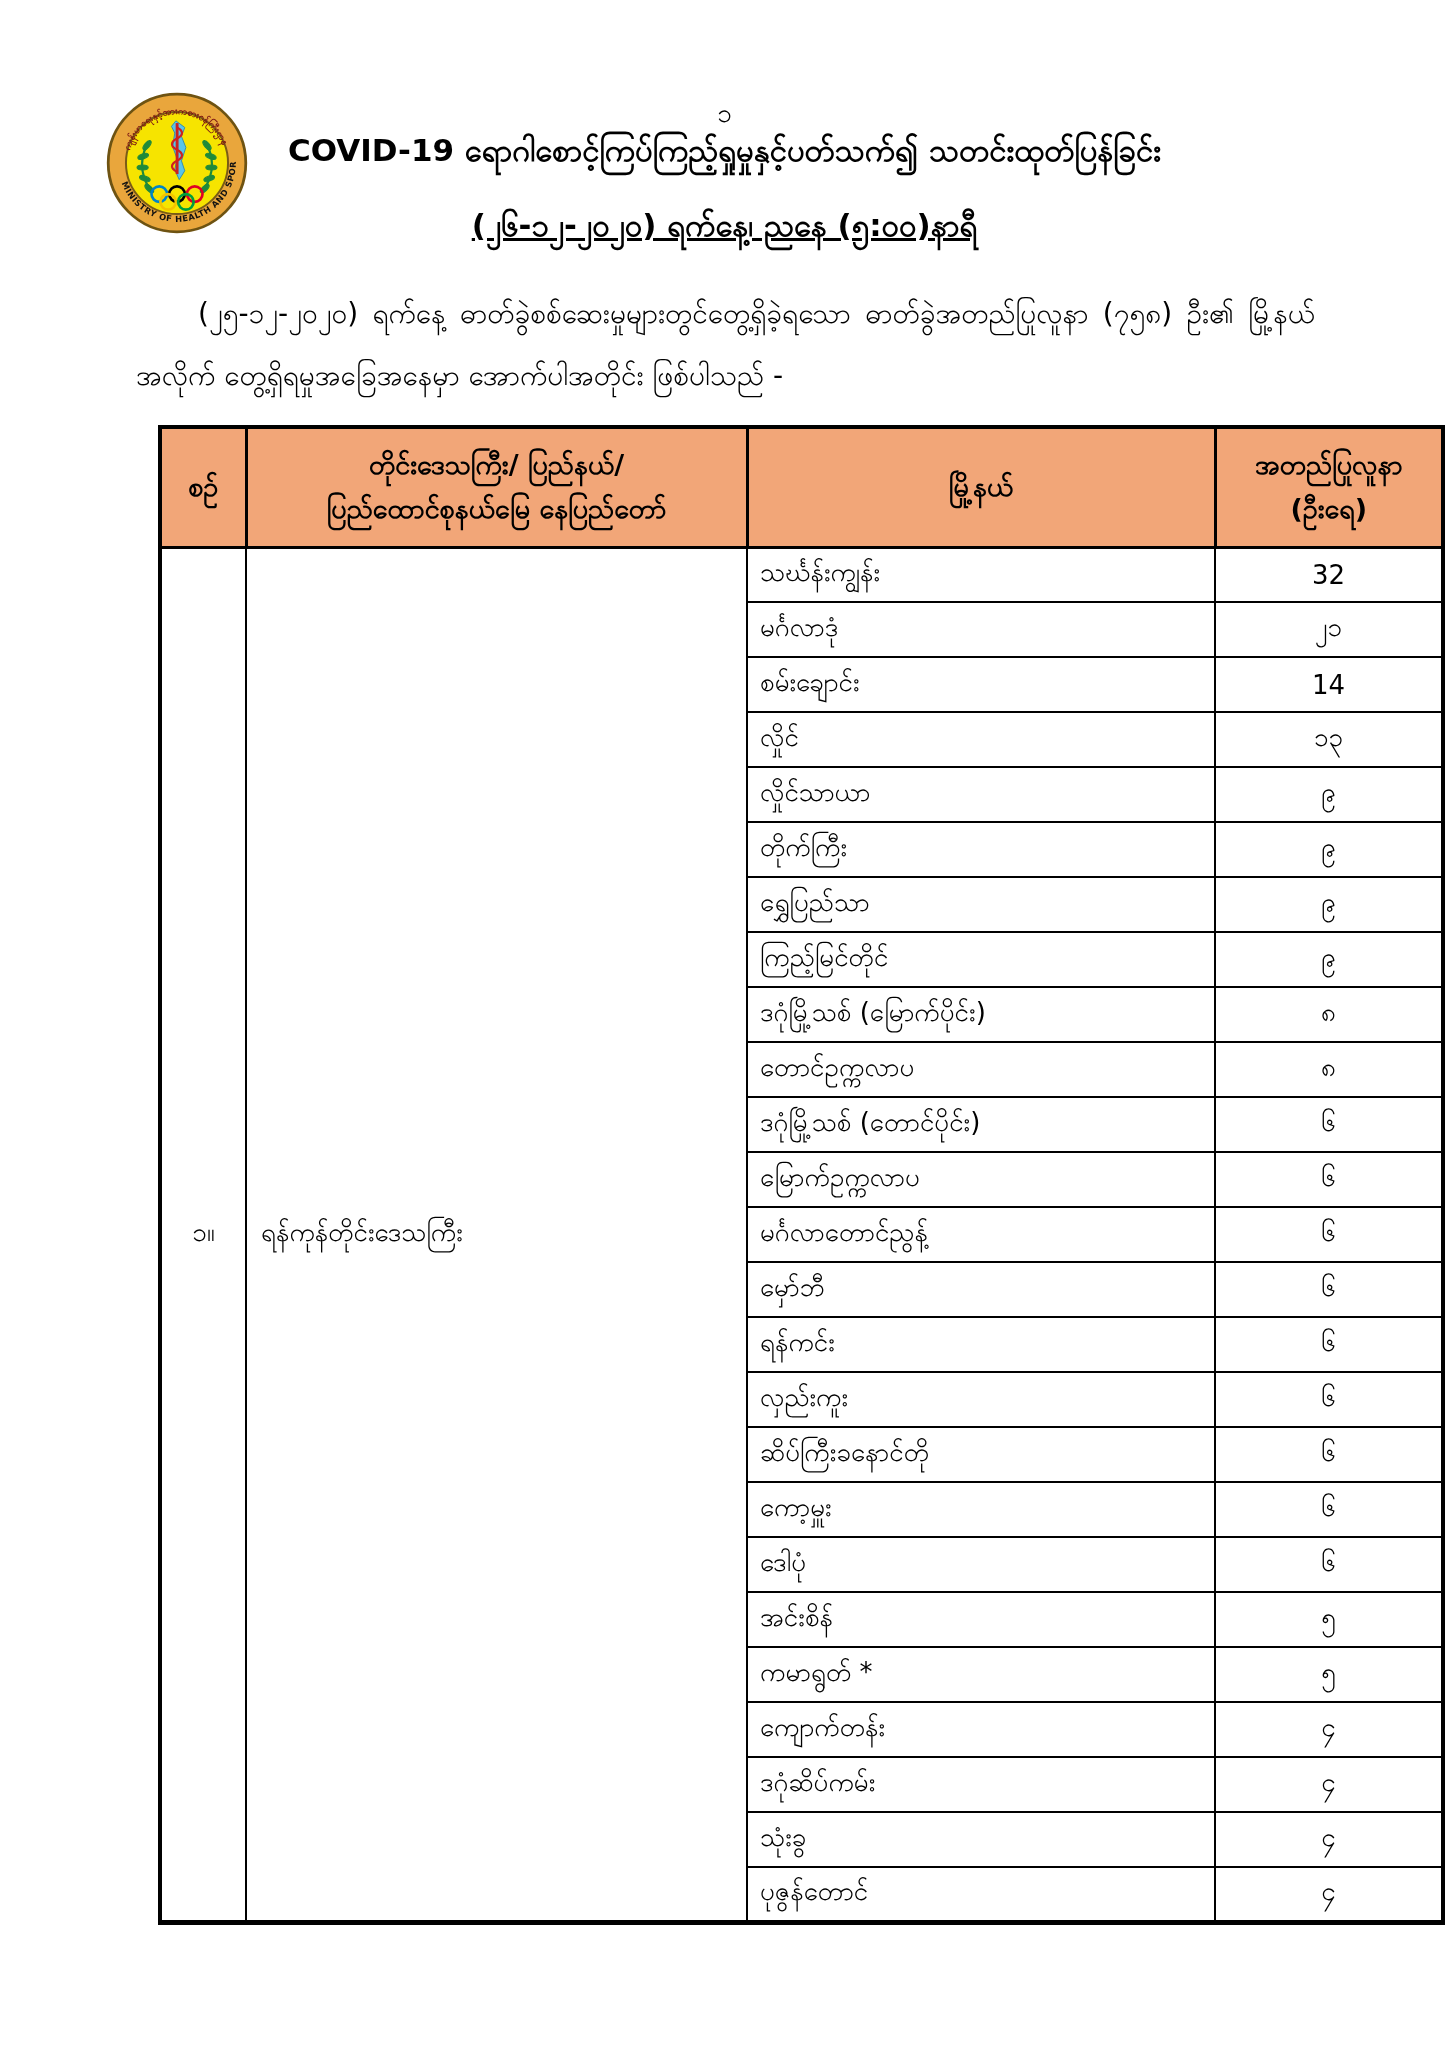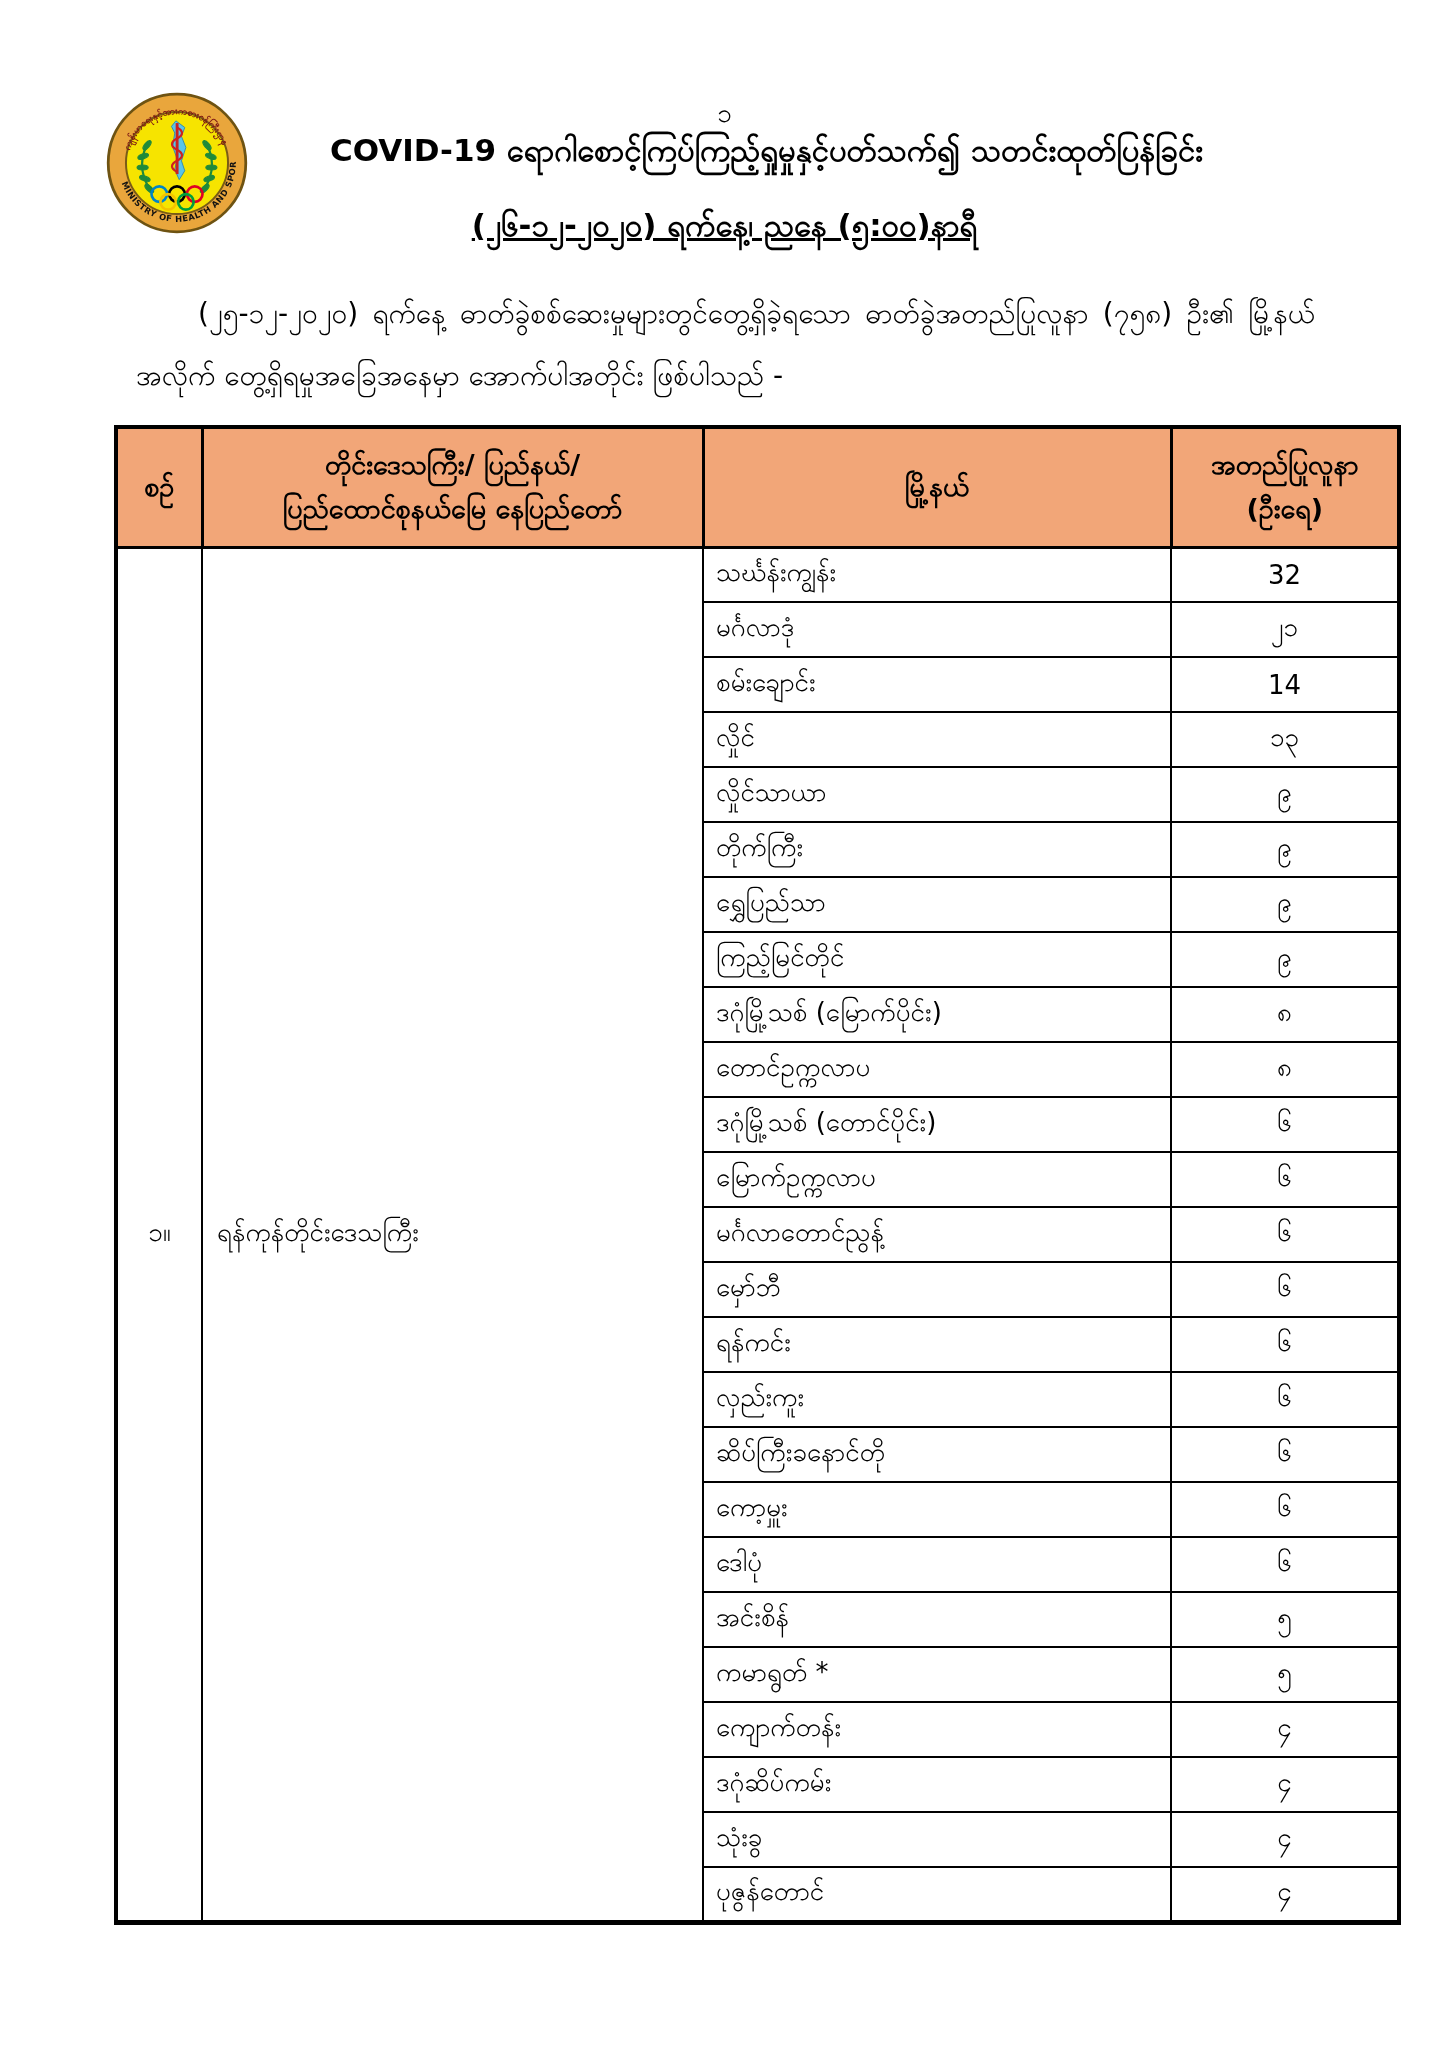--- a/index.html
+++ b/index.html
@@ -13,41 +13,41 @@
     overflow:hidden;
     margin:0 auto;
   }
   .page-number {
     position:absolute; top:96px; left:0; width:100%;
     text-align:center; font-size:26px;
   }
   .doc-title {
     position:absolute; top:130px; left:50%; transform:translateX(-50%);
     white-space:nowrap; text-align:center;
-    font-size:31px; font-weight:bold;margin-left:42px;
+    font-size:31px; font-weight:bold;
   }
   .doc-datetime {
     position:absolute; top:205px; left:50%; transform:translateX(-50%);
     white-space:nowrap; text-align:center;
     font-size:31px; font-weight:bold;text-decoration:underline;
   }
   .intro {
     position:absolute; top:283px; left:136px; right:134px;
     font-size:28px; line-height:62px;
     text-align:justify; text-indent:62px;
   }
   .seal { position:absolute; left:106px; top:92px; width:142px; height:142px; }
 
   table.report {
     position:absolute; top:425px; left:114px;
     width:1283px;
     border-collapse:collapse;
     table-layout:fixed;
   }
-  table.report { border:4px solid #000; border-bottom-width:5px; }
+  table.report { border:4px solid #000; border-bottom-width:5px;margin-left:44px; }
   table.report th, table.report td { border:2px solid #000; }
   table.report thead th { border-width:3px; }
   col.c-no { width:86px; }
   col.c-region { width:501px; }
   col.c-township { width:468px; }
   col.c-count { width:228px; }
   thead th {
     background:#F2A678;
     height:120px;
     font-size:27px; font-weight:bold;

